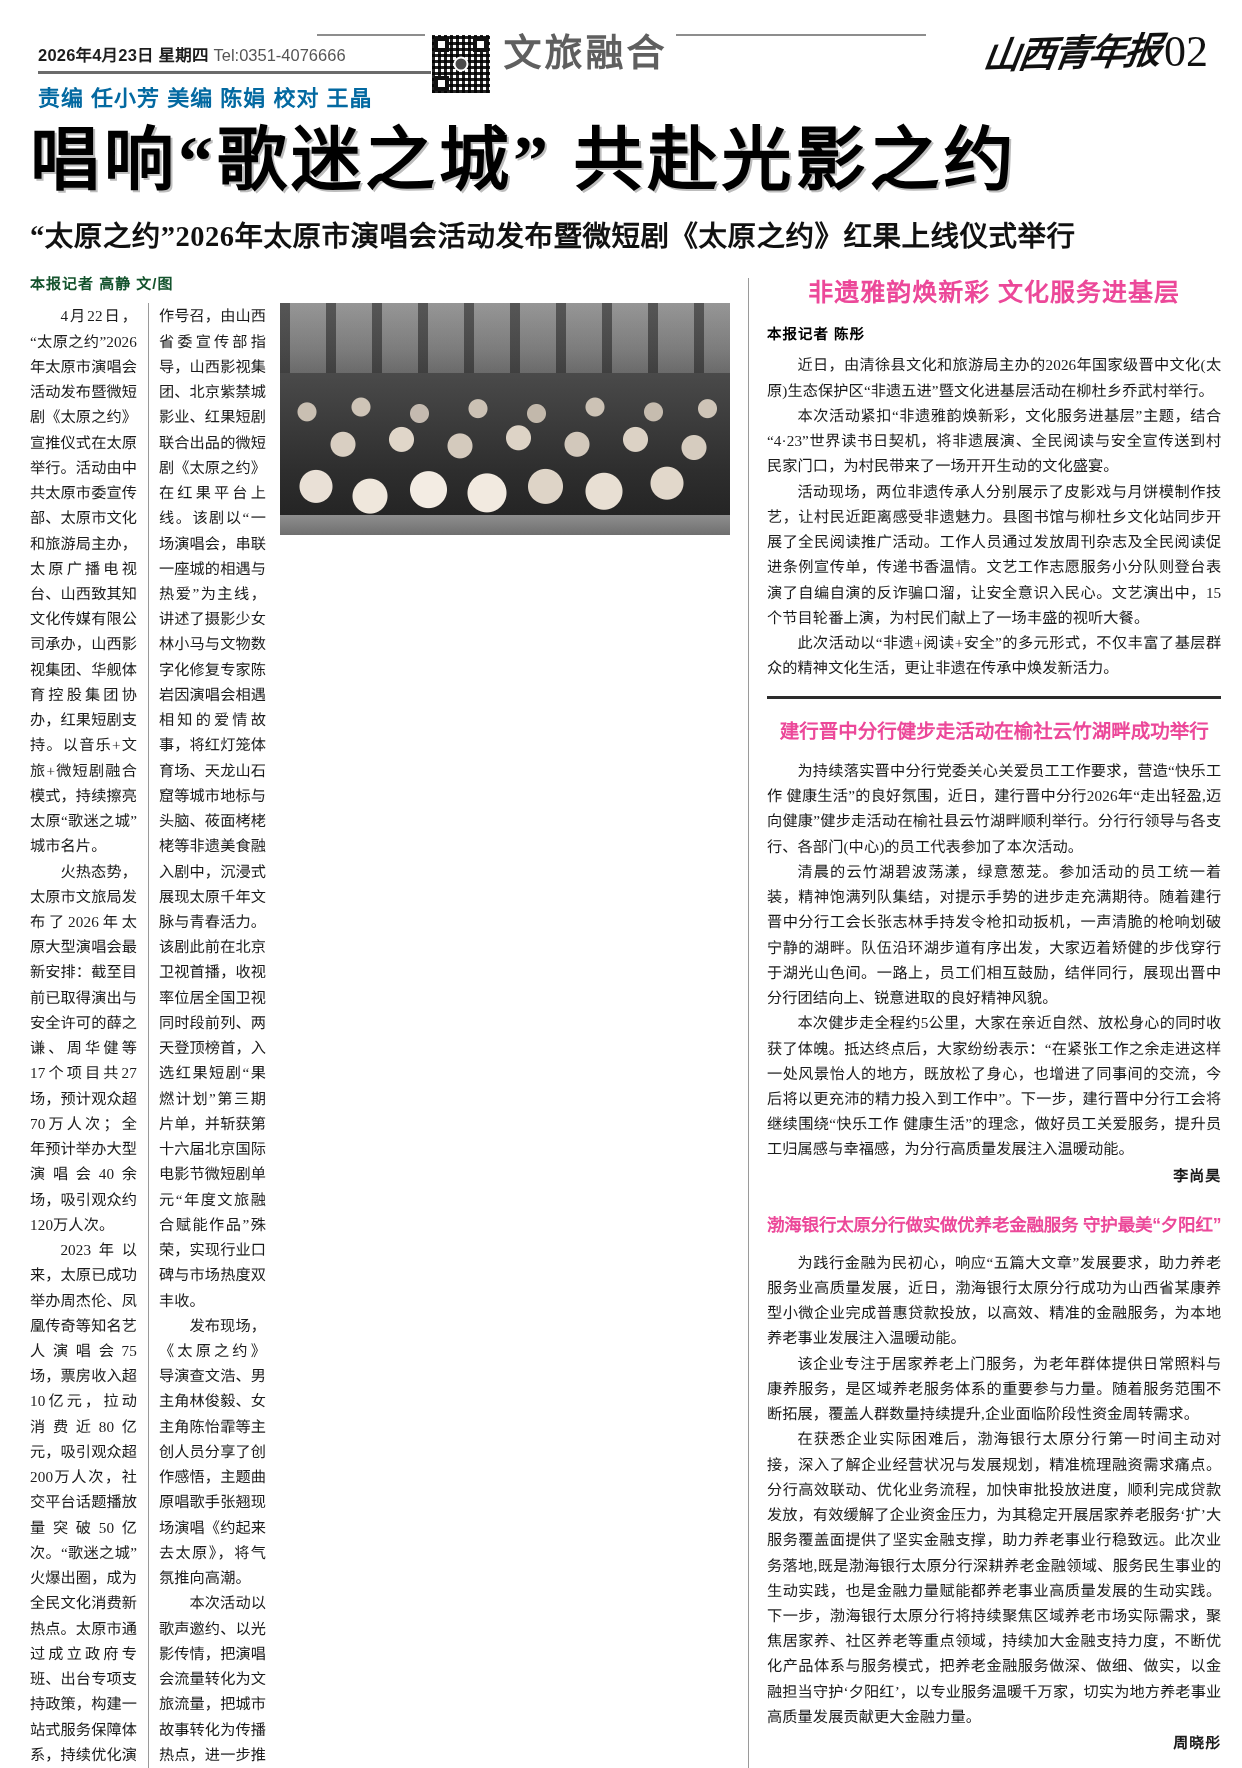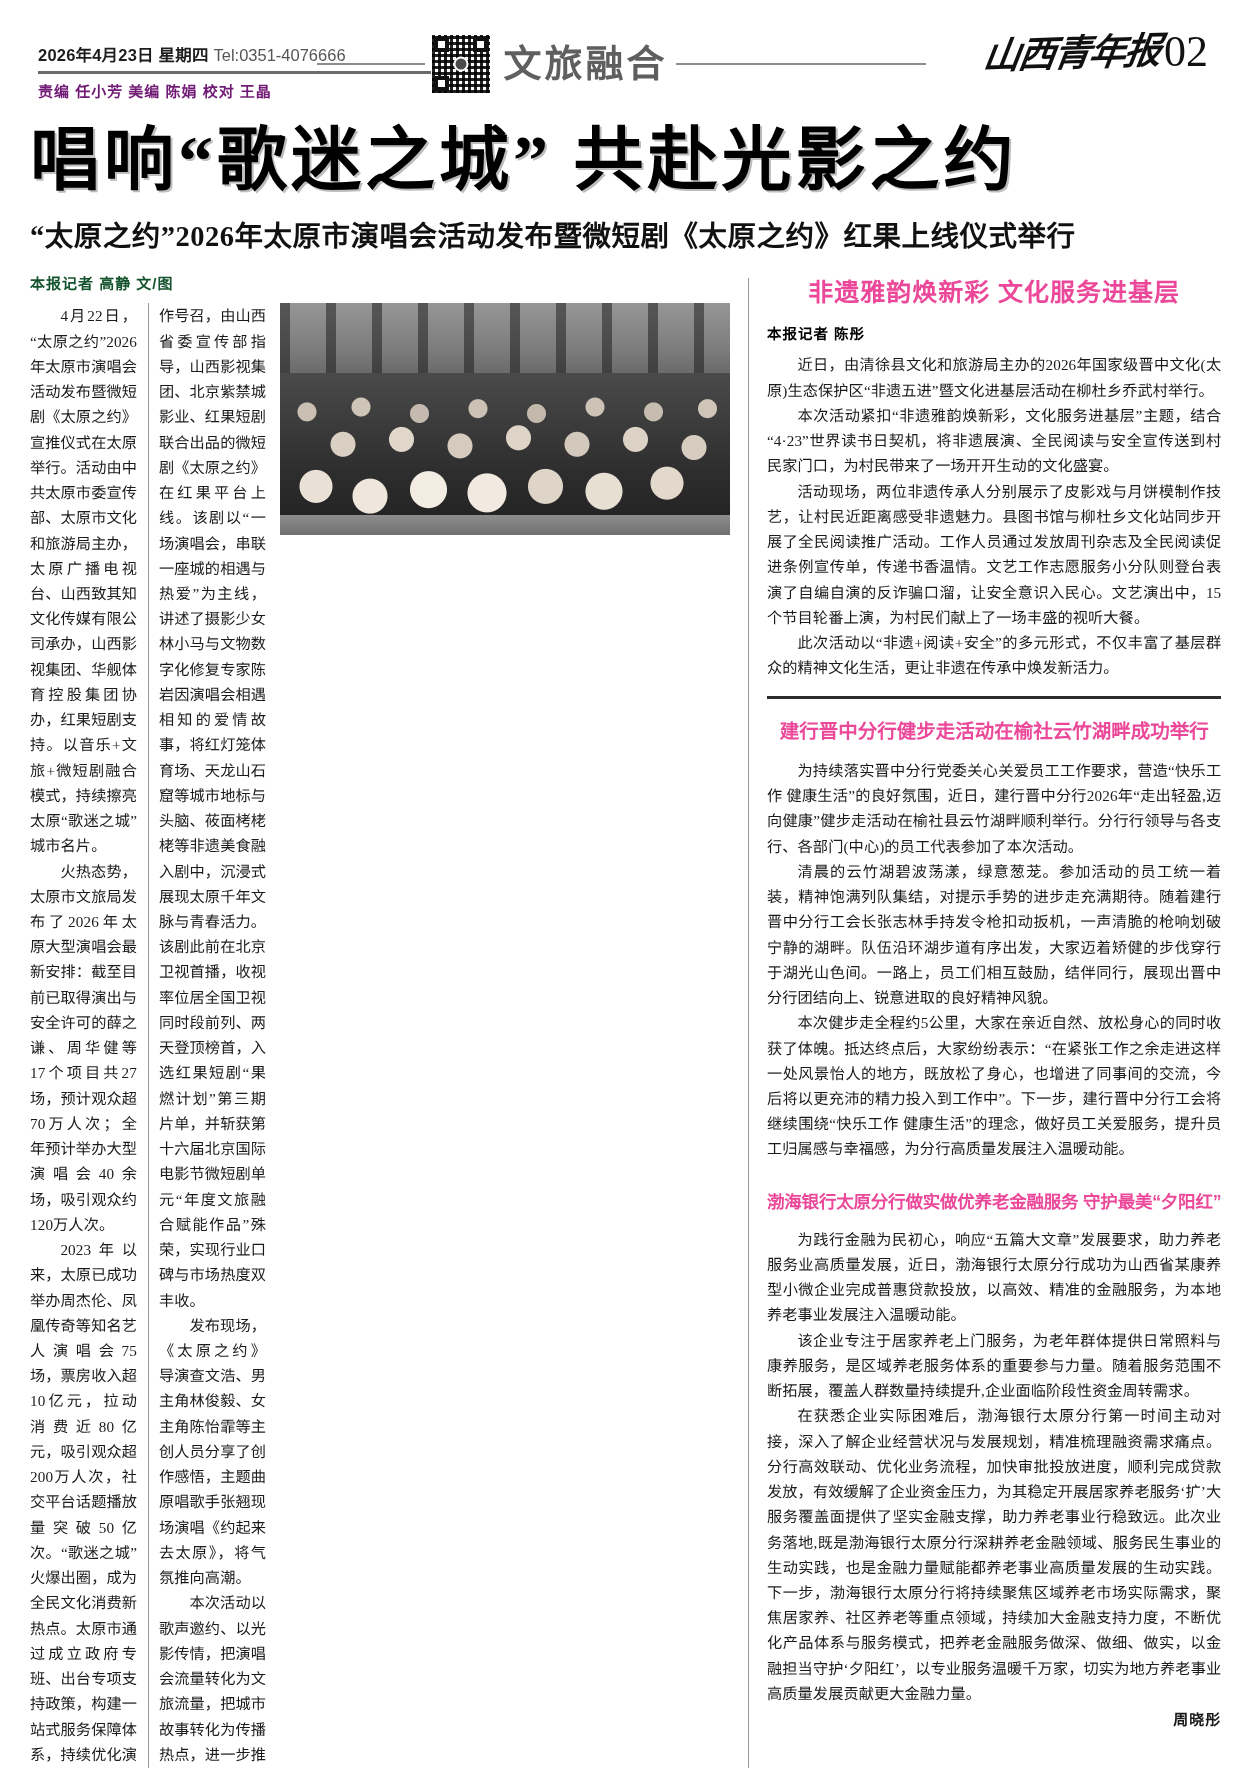--- a/index.html
+++ b/index.html
@@ -18,24 +18,24 @@
   .mh-left{position:absolute;left:38px;top:42px;width:420px;}
   .mh-dateline{
     font-family:"Liberation Sans","DejaVu Sans",sans-serif;
     font-size:16.5px;font-weight:700;color:#1d1d1d;letter-spacing:.2px;
     white-space:nowrap;
   }
   .mh-dateline .tel{font-weight:400;color:#555;letter-spacing:0;}
   .mh-rule{height:3px;background:#6b6b6b;margin:5px 0 6px 0;width:395px;}
   .mh-editors{
     font-family:"Liberation Sans","DejaVu Sans",sans-serif;
-    font-size:15px;font-weight:700;color:#701a75;letter-spacing:1px;
+    font-size:22px;font-weight:700;color:#0369a1;letter-spacing:1px;
     white-space:nowrap;
   }
-  .mh-center{position:absolute;left:1px;right:0;top:34px;display:flex;align-items:center;justify-content:center;gap:0;}
+  .mh-center{position:absolute;left:1px;right:0;top:34px;display:flex;justify-content:center;gap:0;}
   .mh-line-l{width:108px;height:2px;background:#8d8d8d;margin-right:6px;}
   .mh-line-r{width:250px;height:2px;background:#8d8d8d;margin-left:2px;}
   .qr{
     width:58px;height:58px;flex:0 0 58px;
     background-color:#fff;
     background-image:
       repeating-linear-gradient(90deg,#222 0 3px,transparent 3px 6px),
       repeating-linear-gradient(0deg,#222 0 3px,transparent 3px 6px);
     background-blend-mode:multiply;
     position:relative;border:1px solid #fff;
@@ -228,20 +228,21 @@
 
       <div class="rail-rule"></div>
 
       <div>
         <div class="rail-head small">建行晋中分行健步走活动在榆社云竹湖畔成功举行</div>
         <div class="col-txt">
           <p>为持续落实晋中分行党委关心关爱员工工作要求，营造“快乐工作 健康生活”的良好氛围，近日，建行晋中分行2026年“走出轻盈,迈向健康”健步走活动在榆社县云竹湖畔顺利举行。分行行领导与各支行、各部门(中心)的员工代表参加了本次活动。</p>
           <p>清晨的云竹湖碧波荡漾，绿意葱茏。参加活动的员工统一着装，精神饱满列队集结，对提示手势的进步走充满期待。随着建行晋中分行工会长张志林手持发令枪扣动扳机，一声清脆的枪响划破宁静的湖畔。队伍沿环湖步道有序出发，大家迈着矫健的步伐穿行于湖光山色间。一路上，员工们相互鼓励，结伴同行，展现出晋中分行团结向上、锐意进取的良好精神风貌。</p>
           <p>本次健步走全程约5公里，大家在亲近自然、放松身心的同时收获了体魄。抵达终点后，大家纷纷表示：“在紧张工作之余走进这样一处风景怡人的地方，既放松了身心，也增进了同事间的交流，今后将以更充沛的精力投入到工作中”。下一步，建行晋中分行工会将继续围绕“快乐工作 健康生活”的理念，做好员工关爱服务，提升员工归属感与幸福感，为分行高质量发展注入温暖动能。</p>
         </div>
+        <div class="sig">李尚昊</div>
       </div>
 
       <div style="height:26px"></div>
 
       <div>
         <div class="rail-head smaller">渤海银行太原分行做实做优养老金融服务 守护最美“夕阳红”</div>
         <div class="col-txt">
           <p>为践行金融为民初心，响应“五篇大文章”发展要求，助力养老服务业高质量发展，近日，渤海银行太原分行成功为山西省某康养型小微企业完成普惠贷款投放，以高效、精准的金融服务，为本地养老事业发展注入温暖动能。</p>
           <p>该企业专注于居家养老上门服务，为老年群体提供日常照料与康养服务，是区域养老服务体系的重要参与力量。随着服务范围不断拓展，覆盖人群数量持续提升,企业面临阶段性资金周转需求。</p>
           <p>在获悉企业实际困难后，渤海银行太原分行第一时间主动对接，深入了解企业经营状况与发展规划，精准梳理融资需求痛点。分行高效联动、优化业务流程，加快审批投放进度，顺利完成贷款发放，有效缓解了企业资金压力，为其稳定开展居家养老服务‘扩’大服务覆盖面提供了坚实金融支撑，助力养老事业行稳致远。此次业务落地,既是渤海银行太原分行深耕养老金融领域、服务民生事业的生动实践，也是金融力量赋能都养老事业高质量发展的生动实践。下一步，渤海银行太原分行将持续聚焦区域养老市场实际需求，聚焦居家养、社区养老等重点领域，持续加大金融支持力度，不断优化产品体系与服务模式，把养老金融服务做深、做细、做实，以金融担当守护‘夕阳红’，以专业服务温暖千万家，切实为地方养老事业高质量发展贡献更大金融力量。</p>

